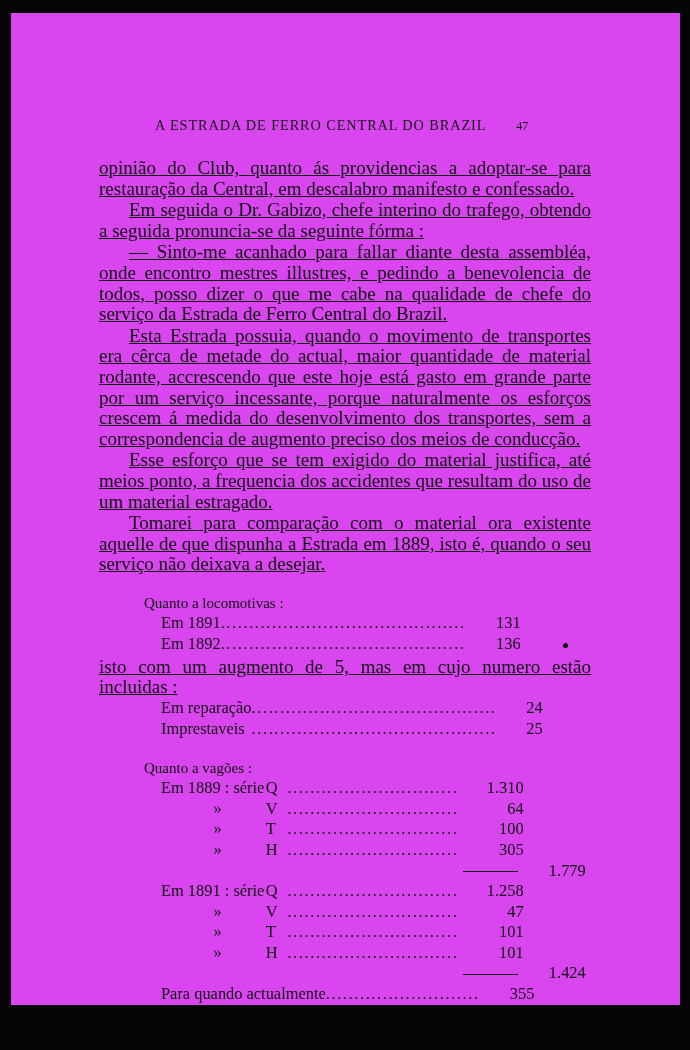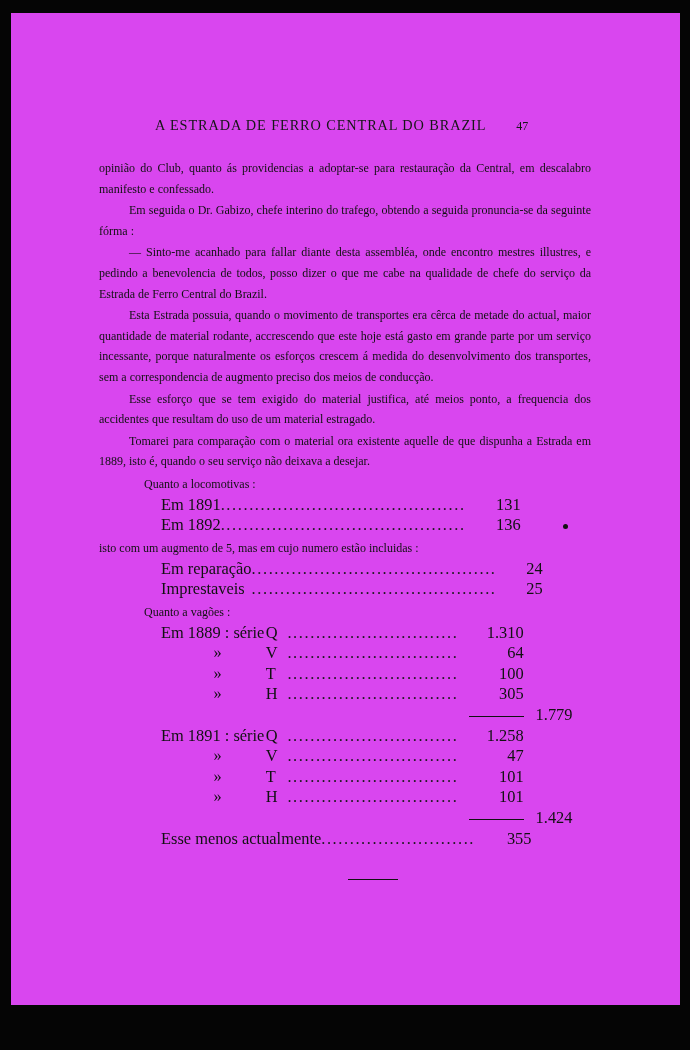--- a/index.html
+++ b/index.html
@@ -51,47 +51,48 @@
   }
   .running-head .rh-folio {
     margin-left: 30px;
     font-size: 12px;
     letter-spacing: 0;
     font-weight: 400;
   }
 
   
   .para {
-    font-size: 12px;
+    font-size: 19px;
     line-height: 20.6px;
     color: #111111;
     text-align: justify;
     text-align-last: left;
     margin: 0 0 0.5px 0;
     width: 492px;
     -webkit-hyphens: none;
     hyphens: none;
+    text-decoration: underline;
   }
   .para.indent {
     text-indent: 30px;
   }
   .para.dash {
     text-indent: 30px;
   }
   .para + .para {
     margin-top: 1px;
   }
 
   
   .list-caption {
-    font-size: 12px;
+    font-size: 15px;
     line-height: 20.6px;
     color: #111111;
     padding-left: 45px;
-    margin-top: 2px;
+    margin-top: 18px;
   }
   .entry-table {
     border-collapse: collapse;
     width: 500px;
     margin: 0;
   }
   .entry-table tr { height: 20.6px; }
   .entry-table td {
     font-size: 16.4px;
     line-height: 20.6px;
@@ -150,21 +151,21 @@
     display: inline-block;
     width: 5px;
     height: 5px;
     border-radius: 50%;
     background: #111111;
     margin-left: 30px;
     vertical-align: middle;
   }
 
   
-  .total-row td { height: 20px; }
+  .total-row td { height: 20px; text-align: center; }
   .sum-rule {
     display: inline-block;
     width: 55px;
     border-top: 1.6px solid #111111;
     vertical-align: middle;
     margin-right: 0;
   }
   .sum-cell {
     text-align: right;
     padding-right: 0;
@@ -346,21 +347,21 @@
           <td></td>
           <td class="sum-cell"><span class="sum-rule"></span></td>
           <td class="c-after">1.424</td>
         </tr>
       </tbody>
         </table>
 
       <table class="entry-table">
         <tbody>
             <tr>
-          <td class="c-label-wide">Esse menos actualmente</td>
+          <td class="c-label-wide">Para quando actualmente</td>
           <td class="c-leader">
                 <span class="leader-dots">...........................</span>
               </td>
           <td class="c-value">355</td>
           <td class="c-after"></td>
         </tr>
       </tbody>
         </table>
 
       <div class="end-rule-wrap">

